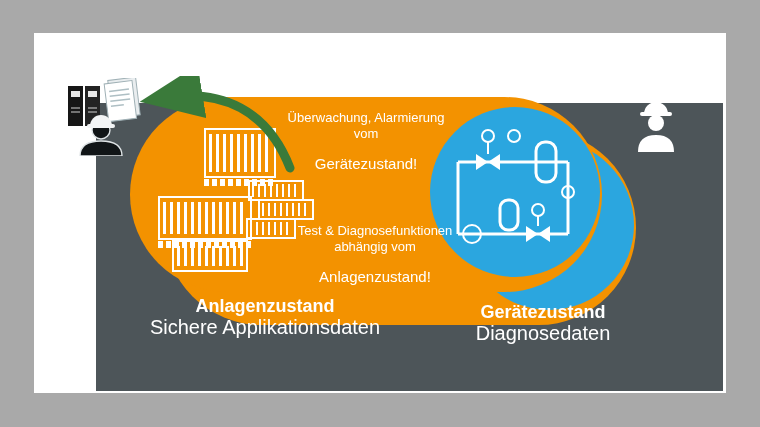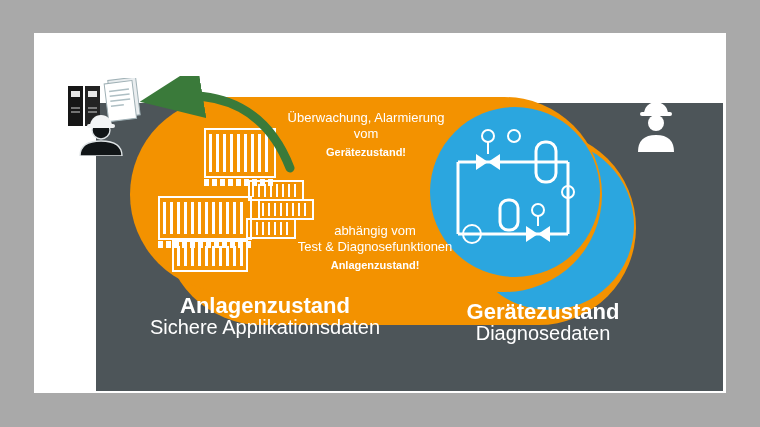--- a/index.html
+++ b/index.html
@@ -20,27 +20,27 @@
     background-origin:content-box;background-clip:content-box;
   }
   .mod .base{
     position:absolute;left:-2px;right:-2px;top:calc(100% + 3px);height:7px;
     background-image:repeating-linear-gradient(90deg,#fff 0 5px,rgba(0,0,0,0) 5px 8px);
   }
   .term{padding:2px;background-image:repeating-linear-gradient(90deg,#fff 0 2px,rgba(0,0,0,0) 2px 6px);}
 
   
   .msg{position:absolute;width:200px;text-align:center;color:#ffffff;font-size:13px;line-height:16px;}
-  .msg .bold{font-weight:bold;font-size:11px;margin-top:2px;}
+  .msg .bold{font-weight:normal;font-size:15px;margin-top:14px;}
   .msg1{left:266px;top:110px;}
   .msg2{left:275px;top:223px;}
 
   
   .label{position:absolute;text-align:center;color:#ffffff;}
-  .label-title{font-weight:bold;font-size:22px;line-height:22px;}
+  .label-title{font-weight:bold;font-size:18px;line-height:22px;}
   .label-sub{font-size:20px;line-height:21px;}
   .label-left{left:140px;top:295px;width:250px;}
   .label-right{left:428px;top:295px;width:230px;margin-top:6px;}
 
   svg{position:absolute;display:block;}
   .cluster{left:66px;top:78px;width:90px;height:78px;}
   .arrow{left:128px;top:76px;width:175px;height:100px;}
   .worker-right{left:636px;top:96px;width:40px;height:56px;}
   .pid{left:448px;top:122px;width:140px;height:140px;}
 </style>
@@ -71,22 +71,22 @@
 <div class="mod term" style="left:246px;top:218px;width:42px;height:13px;"></div>
 <div class="mod" style="left:172px;top:240px;width:66px;height:20px;"></div>
 
 <div class="msg msg1">
   <div>Überwachung, Alarmierung</div>
   <div>vom</div>
   <div class="bold">Gerätezustand!</div>
 </div>
 
 <div class="msg msg2">
+  <div>Test &amp; Diagnosefunktionen</div>
   <div>abhängig vom</div>
-  <div>Test &amp; Diagnosefunktionen</div>
   <div class="bold">Anlagenzustand!</div>
 </div>
 
 <svg class="pid" viewBox="0 0 140 140">
   <g stroke="#ffffff" stroke-width="3" fill="none">
     <path d="M10 40 H120"></path>
     <path d="M120 40 V112"></path>
     <path d="M10 40 V112"></path>
     <path d="M10 112 H120"></path>
     <rect x="88" y="20" width="20" height="40" rx="9"></rect>

